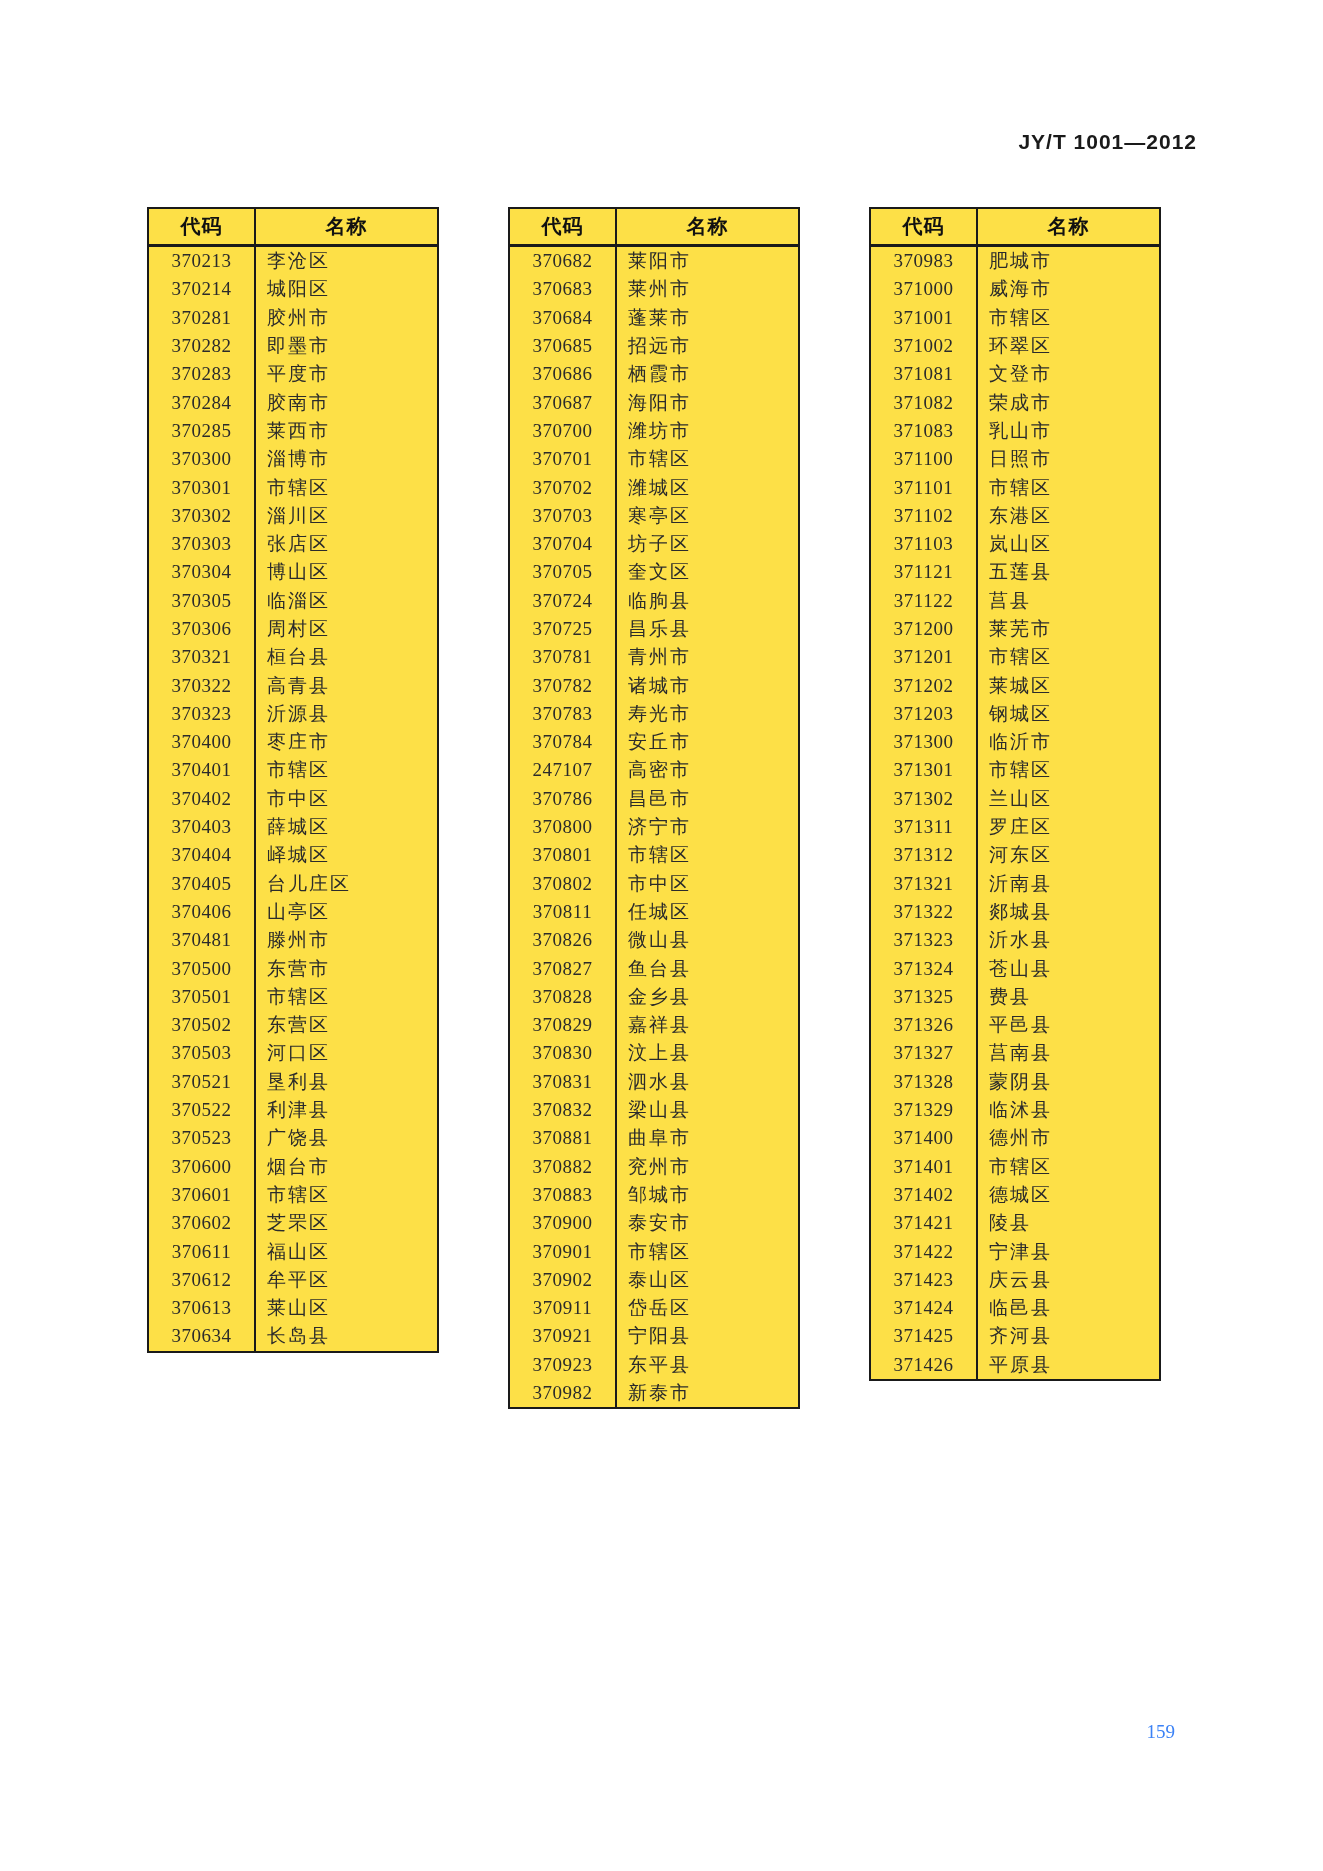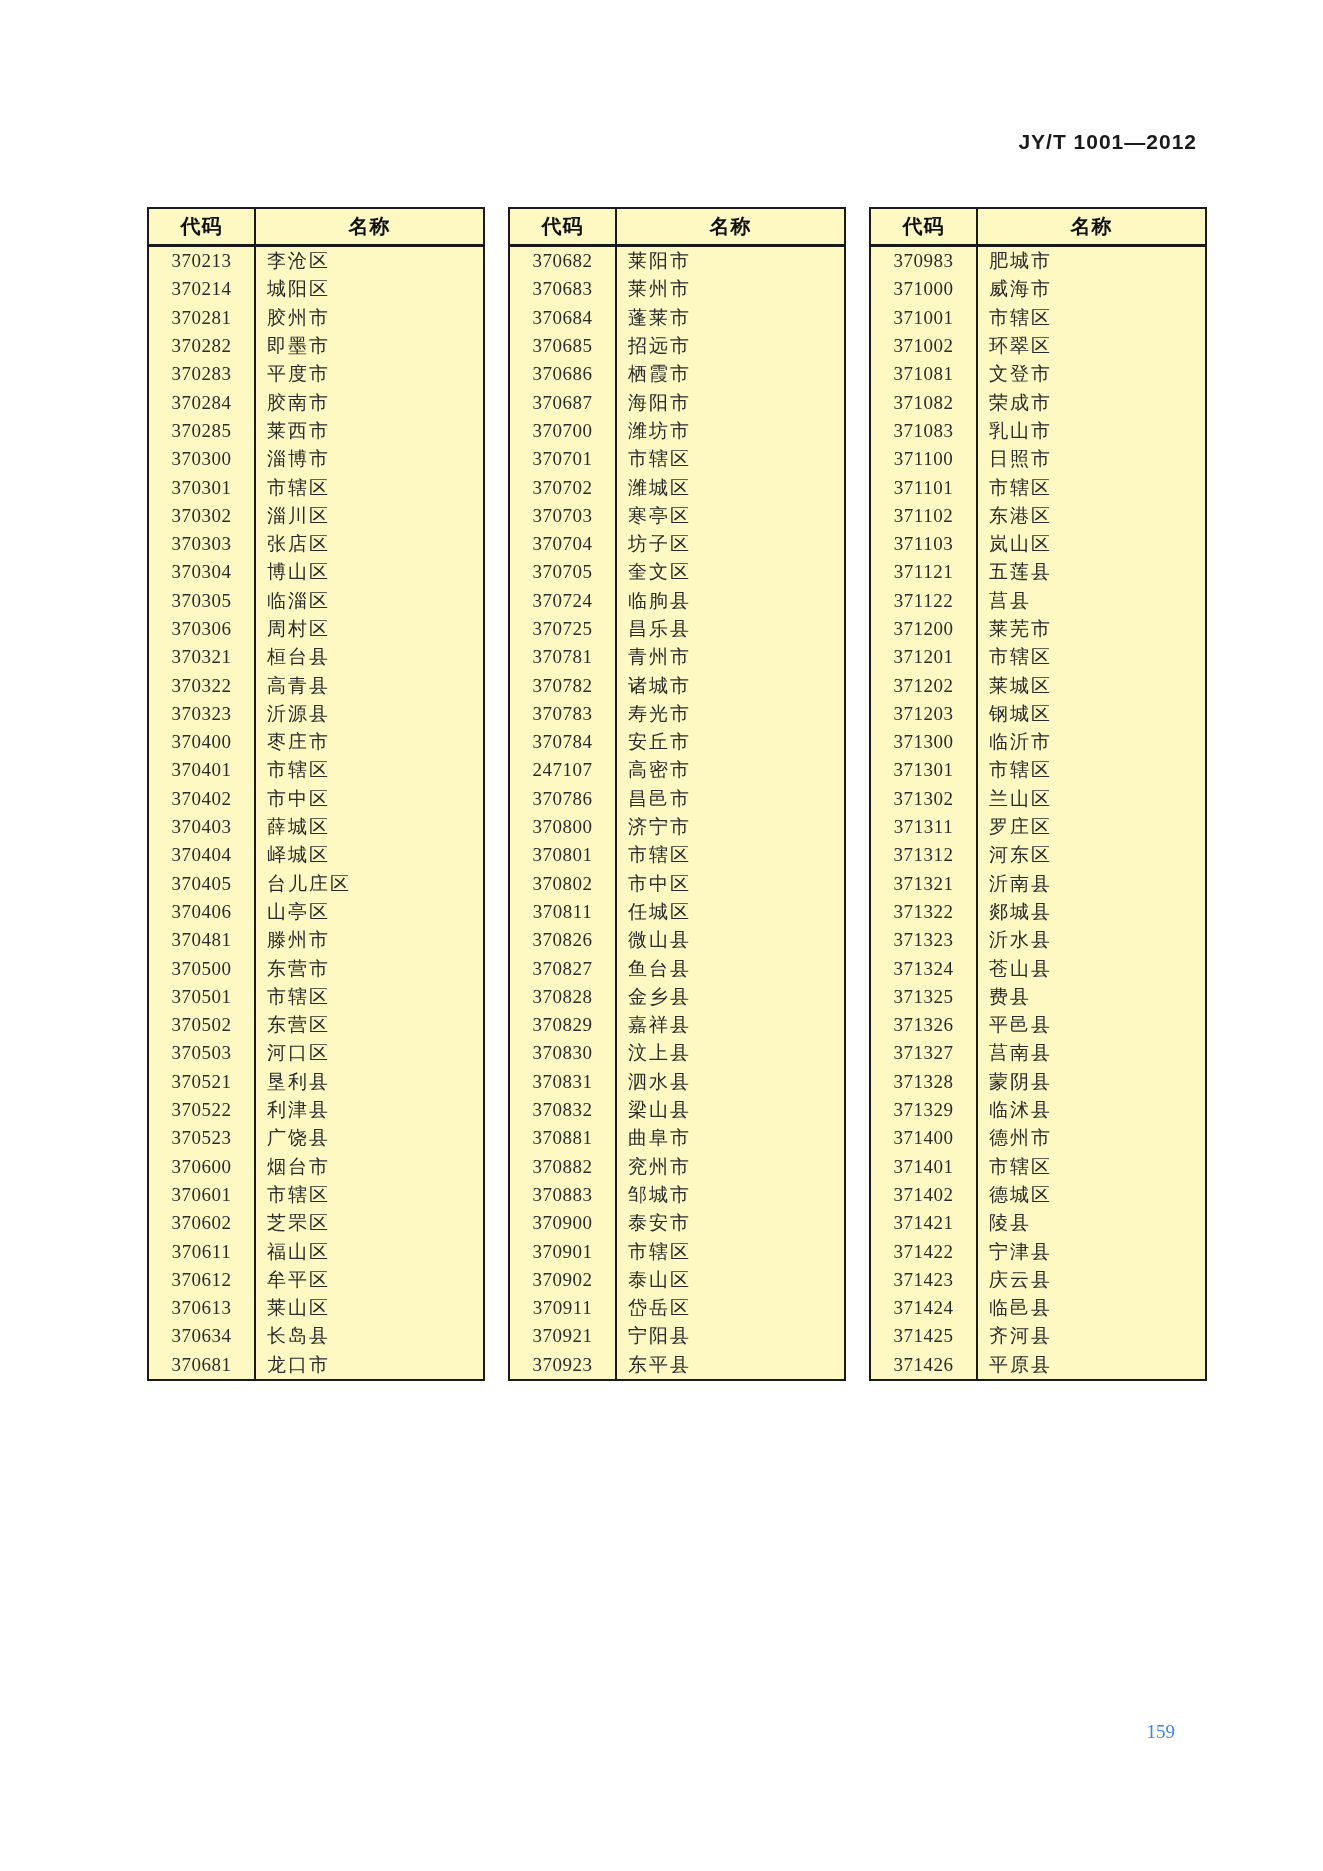--- a/index.html
+++ b/index.html
@@ -17,25 +17,25 @@
     font-family: "Liberation Sans", "DejaVu Sans", sans-serif;
     font-weight: bold;
     font-size: 21px;
     letter-spacing: 1px;
     color: #1a1a1a;
     text-align: right;
   }
   table.code-table {
     position: absolute;
     top: 207px;
-    width: 338px;
+    width: 292px;
     border-collapse: collapse;
     table-layout: fixed;
     border: 2px solid #1a1a1a;
-    background: #fef9c3;
+    background: #fde047;
   }
   #table-0 { left: 147px; }
   #table-1 { left: 508px; }
   #table-2 { left: 869px; }
   th {
     font-size: 20px;
     font-weight: bold;
     height: 35px;
     border-bottom: 3px solid #1a1a1a;
     color: #111;
@@ -231,24 +231,20 @@
         <td class="cell-name">牟平区</td>
       </tr>
       <tr>
         <td class="cell-code">370613</td>
         <td class="cell-name">莱山区</td>
       </tr>
       <tr>
         <td class="cell-code">370634</td>
         <td class="cell-name">长岛县</td>
       </tr>
-      <tr>
-        <td class="cell-code">370681</td>
-        <td class="cell-name">龙口市</td>
-      </tr>
     </tbody>
 </table>
 
 <table class="code-table" id="table-1">
   <thead>
     <tr>
       <th class="col-code">代码</th>
       <th class="col-name">名称</th>
     </tr>
   </thead>
@@ -406,20 +402,24 @@
         <td class="cell-name">岱岳区</td>
       </tr>
       <tr>
         <td class="cell-code">370921</td>
         <td class="cell-name">宁阳县</td>
       </tr>
       <tr>
         <td class="cell-code">370923</td>
         <td class="cell-name">东平县</td>
       </tr>
+      <tr>
+        <td class="cell-code">370982</td>
+        <td class="cell-name">新泰市</td>
+      </tr>
     </tbody>
 </table>
 
 <table class="code-table" id="table-2">
   <thead>
     <tr>
       <th class="col-code">代码</th>
       <th class="col-name">名称</th>
     </tr>
   </thead>

